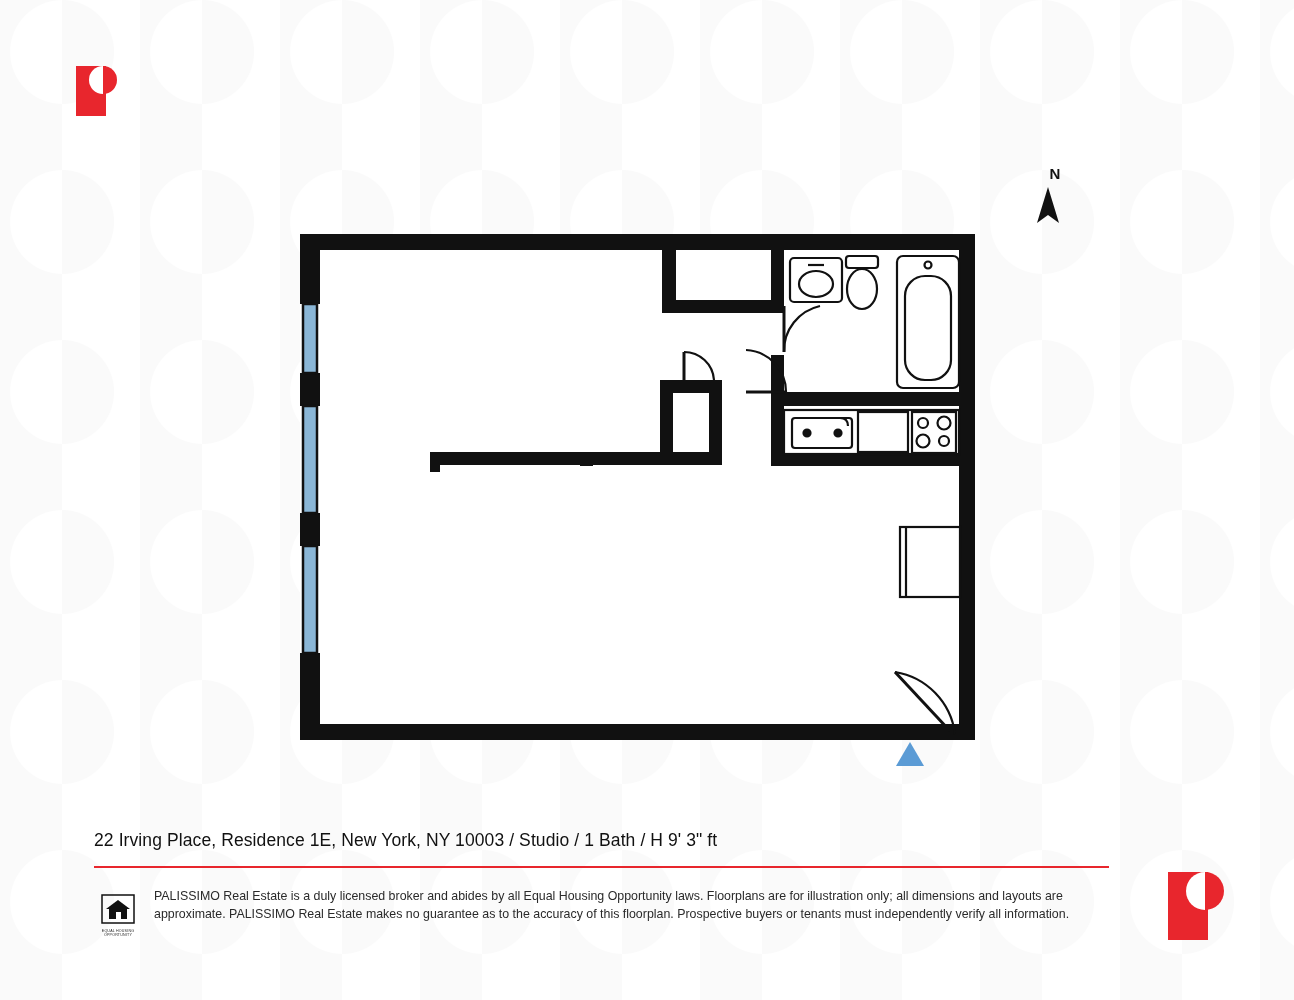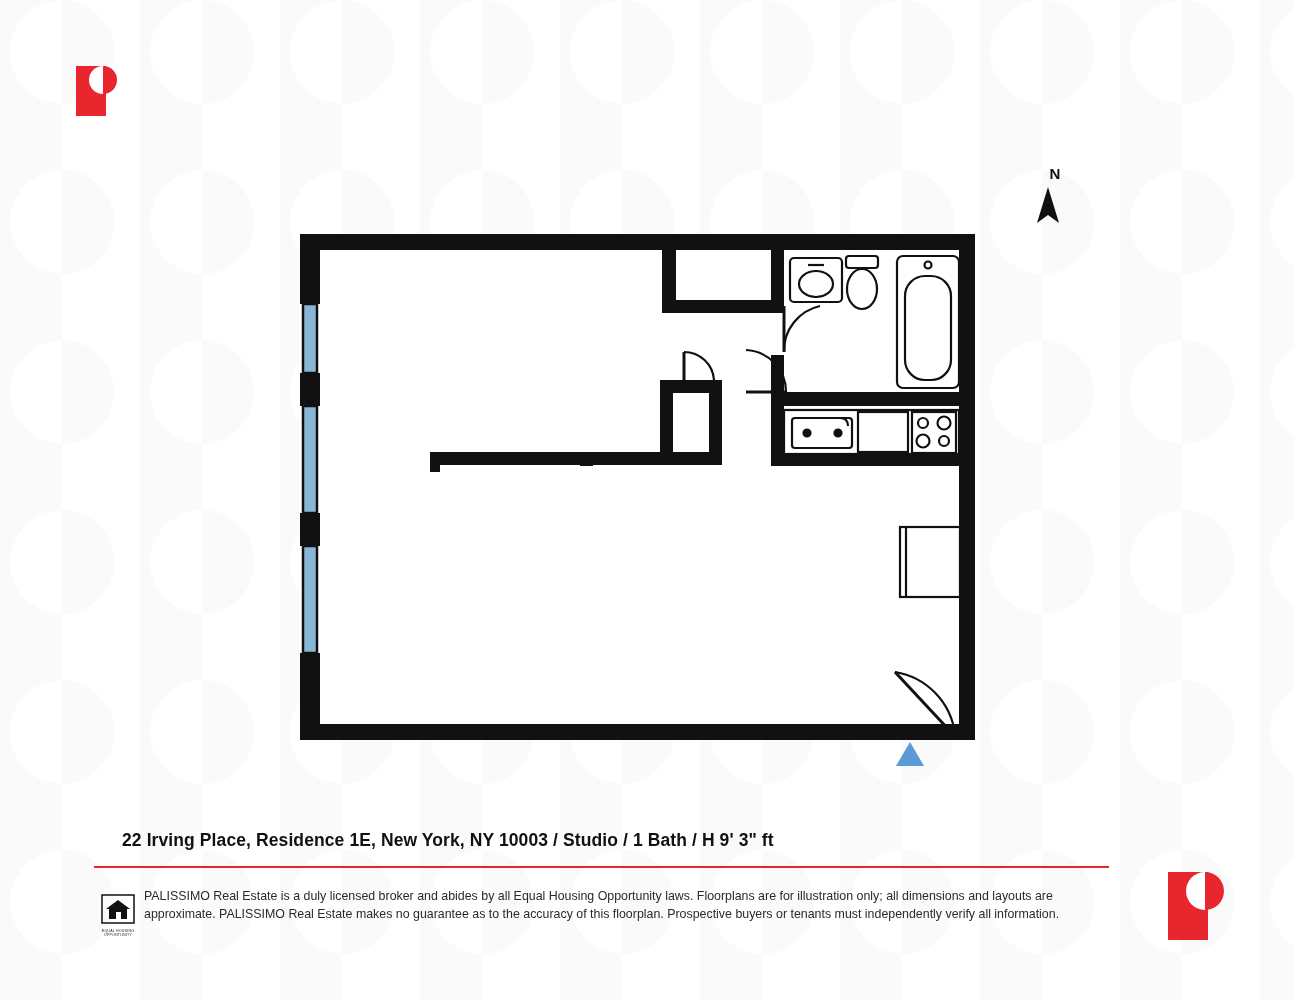--- a/index.html
+++ b/index.html
@@ -128,39 +128,38 @@
     font-size: 18px;
     letter-spacing: 1.2px;
   }
 
   
   #footer-title {
     position: absolute;
     left: 94px;
     top: 830px;
     font-size: 17.5px;
-    font-weight: bold;
+    font-weight: normal;
     color: #111111;
     letter-spacing: 0.1px;
     z-index: 5;
     white-space: nowrap;
-    margin-left: 28px;
   }
   #footer-rule {
     position: absolute;
     left: 94px;
     top: 866px;
     width: 1015px;
     height: 2px;
     background: #e8262d;
     z-index: 5;
   }
   #footer-disclaimer {
     position: absolute;
-    left: 144px;
+    left: 154px;
     top: 888px;
     width: 930px;
     font-size: 12.4px;
     line-height: 1.45;
     color: #2a2a2a;
     z-index: 5;
   }
   #eho {
     position: absolute;
     left: 96px;

